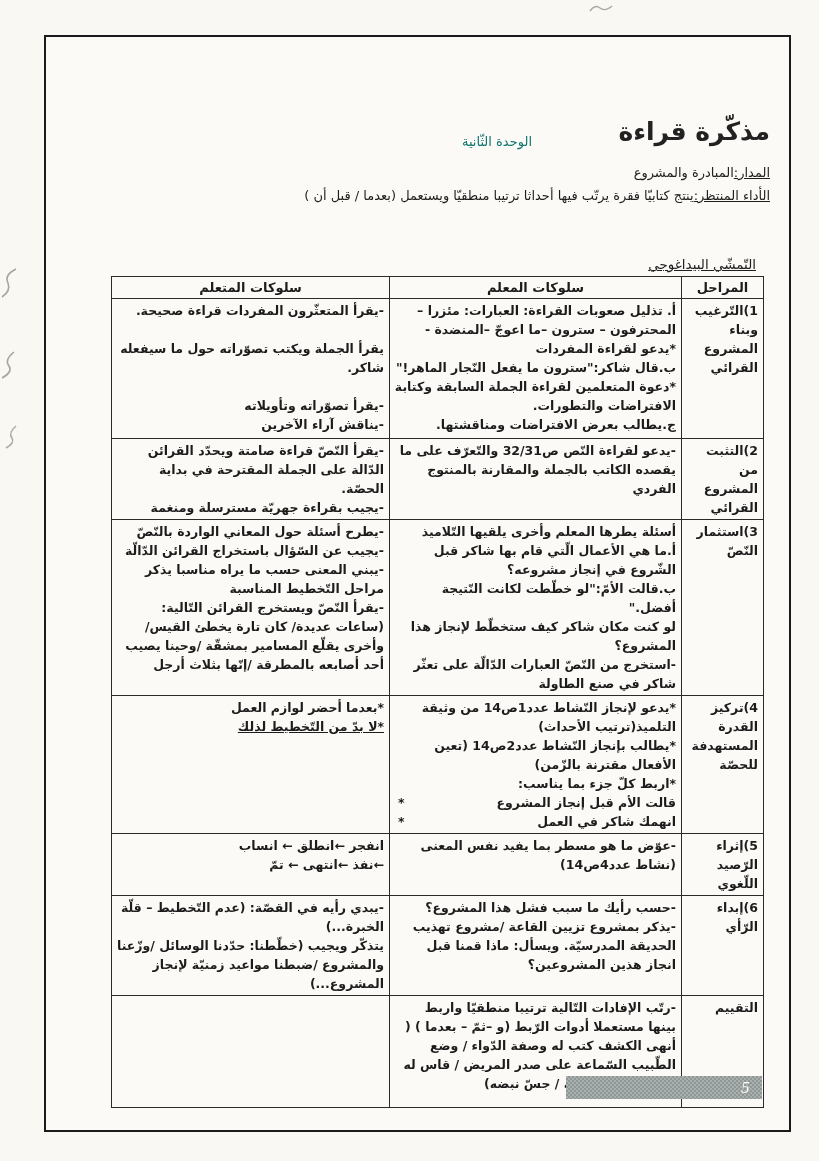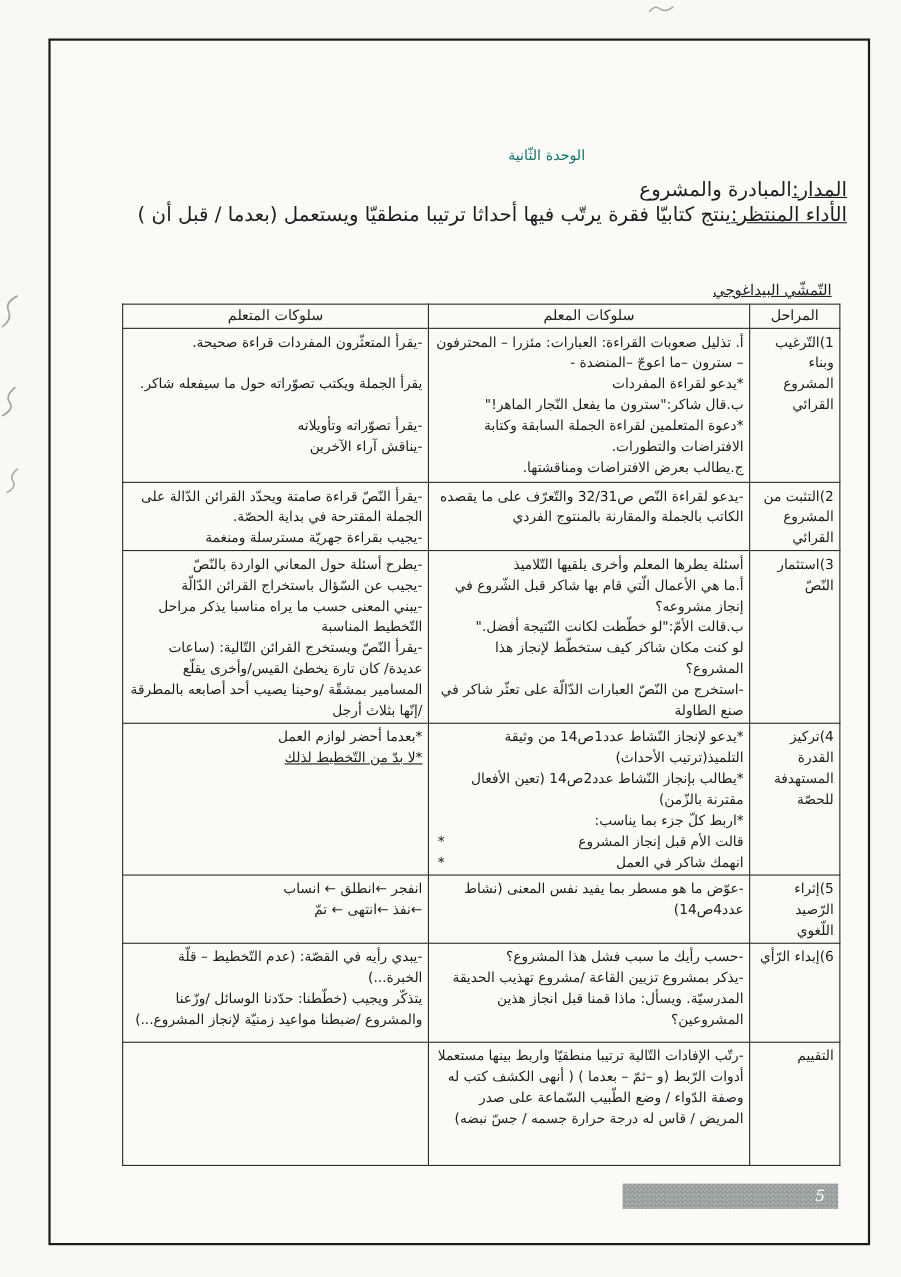--- a/index.html
+++ b/index.html
@@ -22,39 +22,39 @@
   
   .doc-title{
     position:absolute;top:80px;right:19px;
     font-size:25px;font-weight:bold;letter-spacing:1px;color:#222;
   }
   .unit{
     position:absolute;top:97px;right:257px;font-size:13px;color:#0f766e;margin-left:13px;
   }
   .meta{
     position:absolute;top:124px;right:19px;width:700px;
-    direction:rtl;text-align:right;font-size:18px;line-height:23px;
+    direction:rtl;text-align:right;font-size:13px;line-height:23px;
   }
   .meta-line{white-space:nowrap;}
   .mlabel{text-decoration:underline;font-weight:500;}
   .mlabel.stretched{letter-spacing:1.5px;}
   .approach{
     position:absolute;top:219px;right:33px;font-size:13.5px;
     text-decoration:underline;direction:rtl;
   }
   
   .tbl-wrap{position:absolute;top:239px;right:25px;direction:rtl;}
   table.grid{
     border-collapse:collapse;table-layout:fixed;width:652px;
     direction:rtl;
   }
   table.grid td,table.grid th{
     border:1.5px solid #2a2a2a;
     vertical-align:top;text-align:right;
-    font-size:12.5px;line-height:19px;font-weight:normal;
+    font-size:12.5px;line-height:19px;font-weight:bold;
     padding:2px 5px 2px 4px;color:#1c1c1c;
   }
   table.grid th{text-align:center;font-size:13px;height:18px;padding:1px 4px;}
   td.stage{font-size:13px;line-height:21px;}
   .prewrap{white-space:pre-wrap;}
   td.bottom{vertical-align:bottom;}
   .match-line{display:flex;justify-content:space-between;direction:rtl;padding-left:4px;}
   .uline{text-decoration:underline;}
   .h-r1{height:140px;} .h-r2{height:55px;} .h-r3{height:157px;}
   .h-r4{height:136px;} .h-r5{height:40px;} .h-r6{height:90px;} .h-r7{height:112px;}
@@ -96,20 +96,21 @@
       </svg>
   </span>
   <span class="artifact" style="left:4px;top:424px;">
     <svg width="16" height="26" viewBox="0 0 16 26">
         <path d="M12 2 q-8 7 -4 12 q3 5 -6 10" fill="none" stroke="#909090" stroke-width="1.5"></path>
       </svg>
   </span>
 
   <div class="frame">
 
+    <div class="doc-title">مذكّرة قراءة</div>
     <div class="unit">الوحدة الثّانية</div>
 
     <div class="meta">
       <div class="meta-line"><span class="mlabel">المدار:</span><span>المبادرة والمشروع</span></div>
       <div class="meta-line"><span class="mlabel stretched">الأداء المنتظر:</span><span>ينتج كتابيّا فقرة يرتّب فيها أحداثا ترتيبا منطقيّا ويستعمل (بعدما / قبل أن )</span></div>
     </div>
 
     <div class="approach">التّمشّي البيداغوجي</div>
 
     <div class="tbl-wrap">

